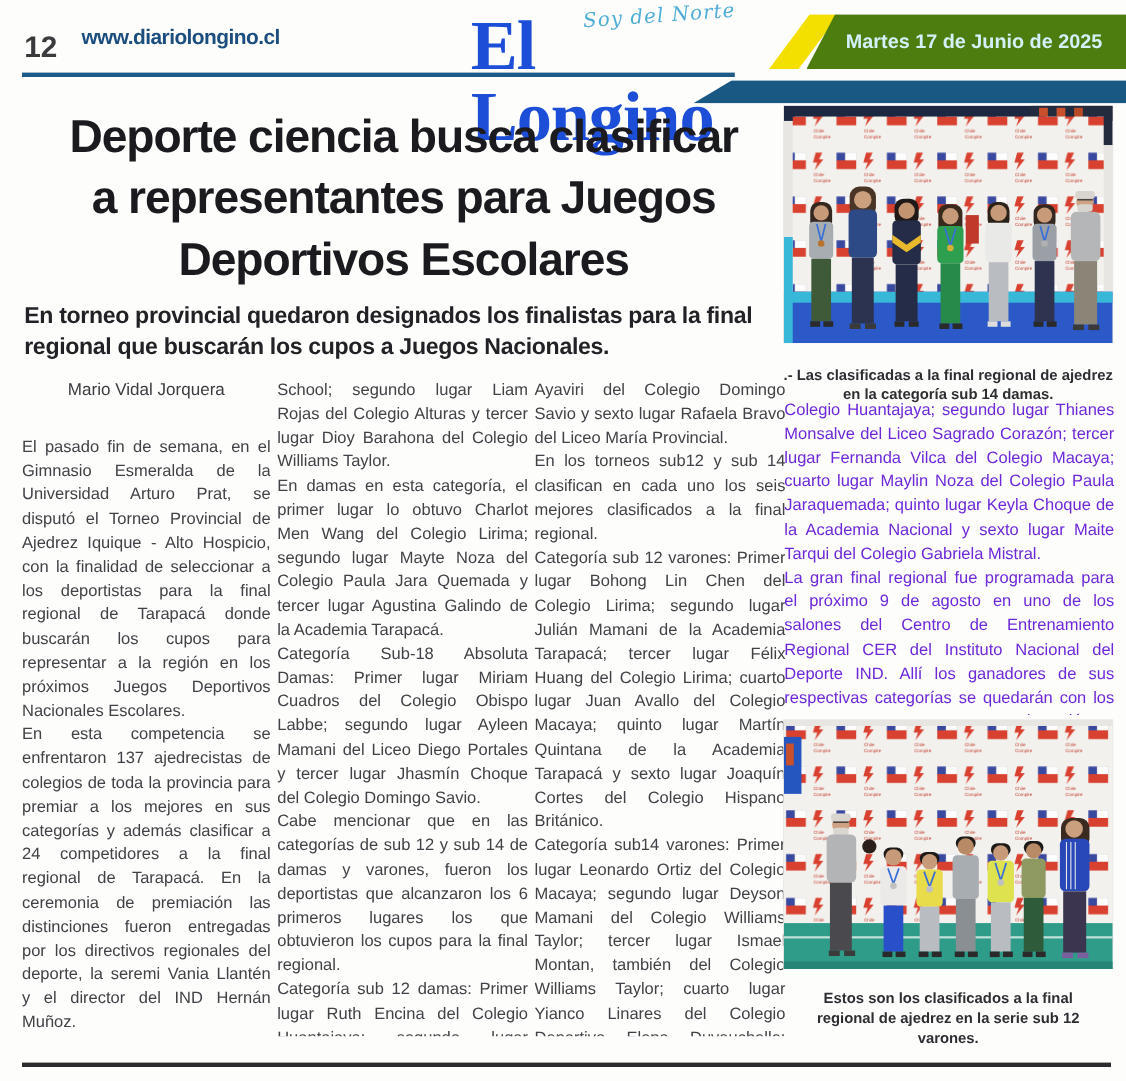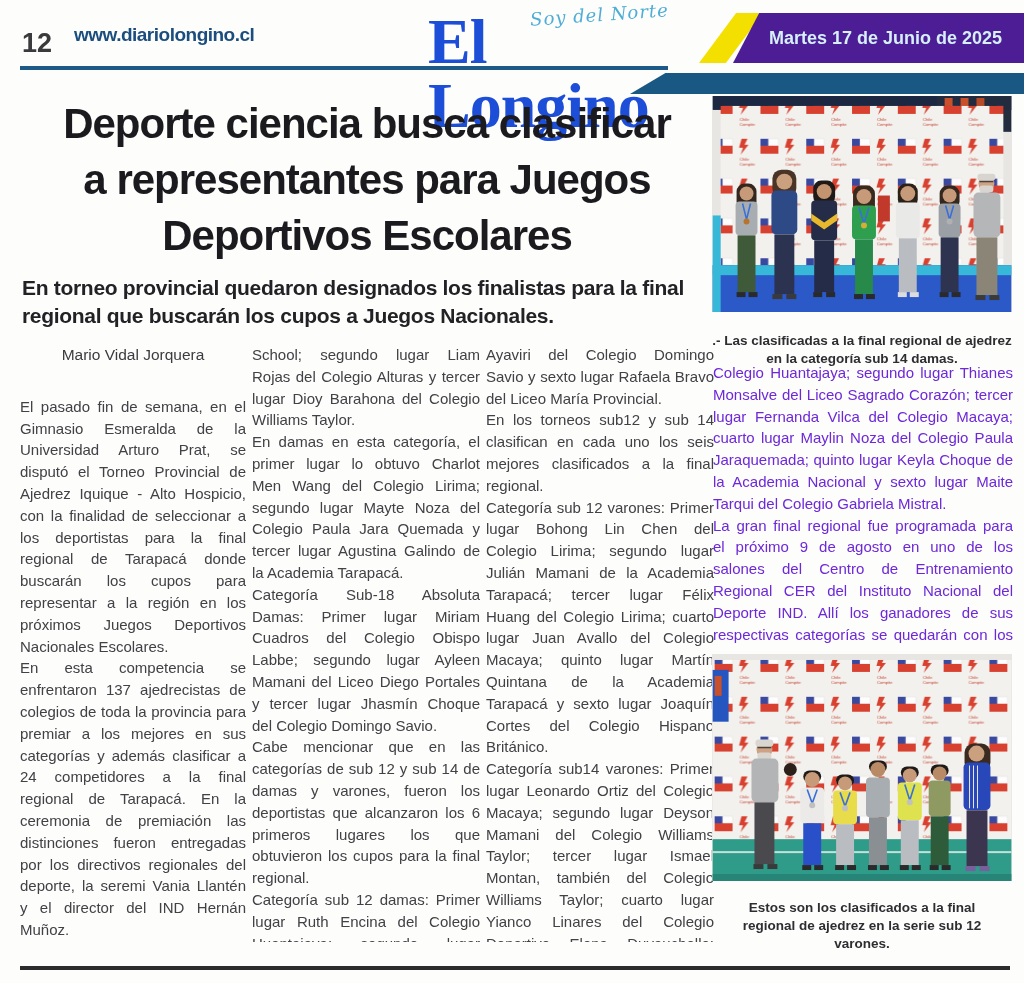--- a/index.html
+++ b/index.html
@@ -22,21 +22,21 @@
   .header-rule { position:absolute; left:20px; top:66px; width:648px; height:4px; background:#1d5a88; }
   .header-bar {
     position:absolute; left:630px; top:73px; width:394px; height:21px; background:#1a5884;
     clip-path:polygon(0 100%, 9% 0, 100% 0, 100% 100%);
   }
   .date-yellow {
     position:absolute; left:699px; top:13px; width:64px; height:50px; background:#f3df00;
     clip-path:polygon(58% 0, 100% 0, 42% 100%, 0 100%);
   }
   .date-banner {
-    position:absolute; left:733px; top:13px; width:291px; height:50px; background:#4c1d95;
+    position:absolute; left:733px; top:13px; width:291px; height:50px; background:#4d7c0f;
     clip-path:polygon(9% 0, 100% 0, 100% 100%, 0 100%);
     display:flex; align-items:center; justify-content:center;
   }
   .date-banner span { color:#d6f0fa; font-size:18px; font-weight:bold; padding-left:14px; }
 
   
   .headline { position:absolute; left:28px; top:96px; width:678px; text-align:center; color:#1b1b1f; }
   .headline div { font-size:42px; line-height:56px; font-weight:bold; letter-spacing:-1px; }
   .subheadline {
     position:absolute; left:22px; top:274px; width:684px; 

